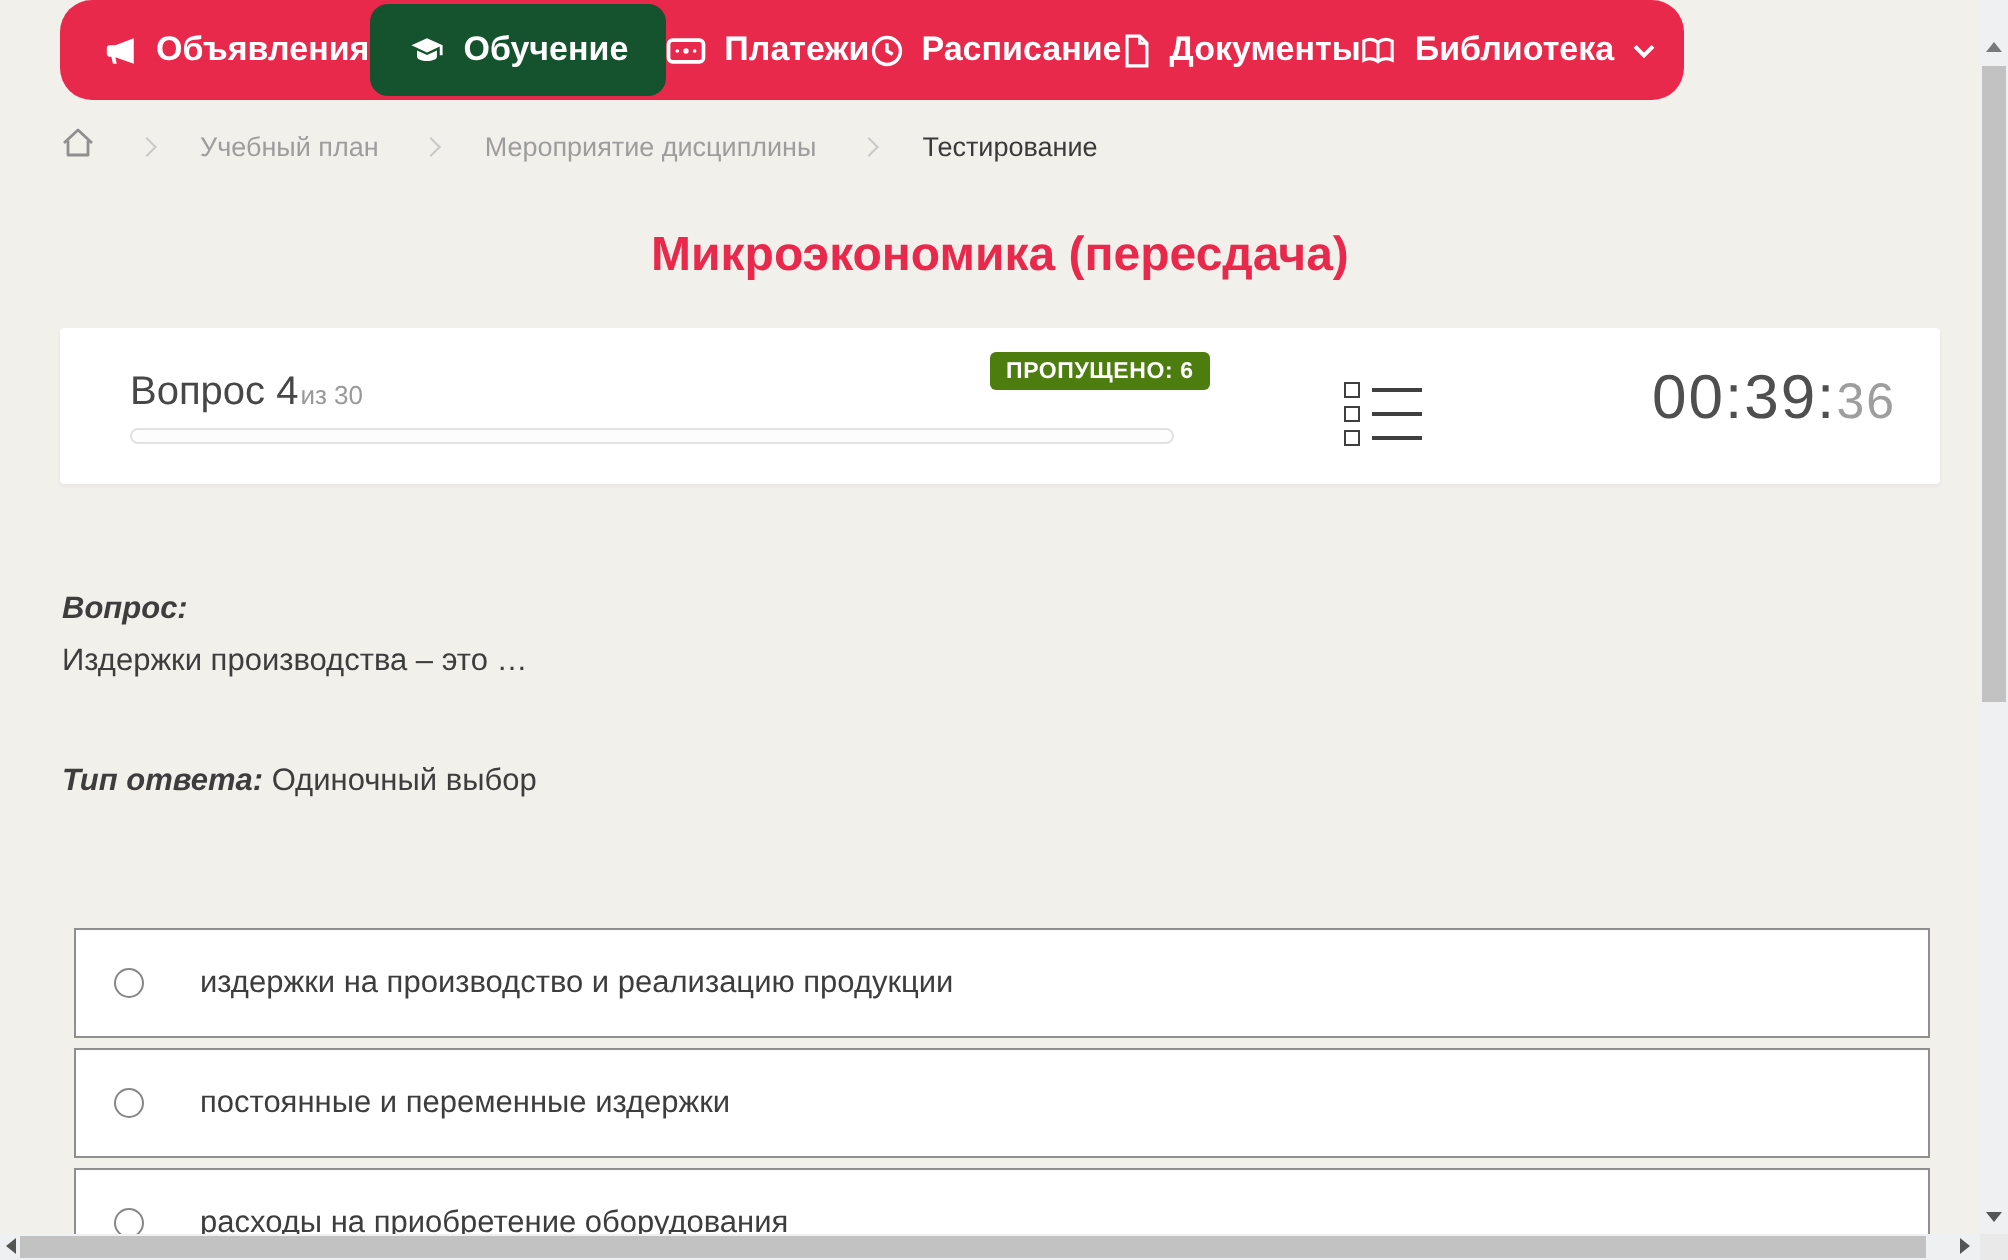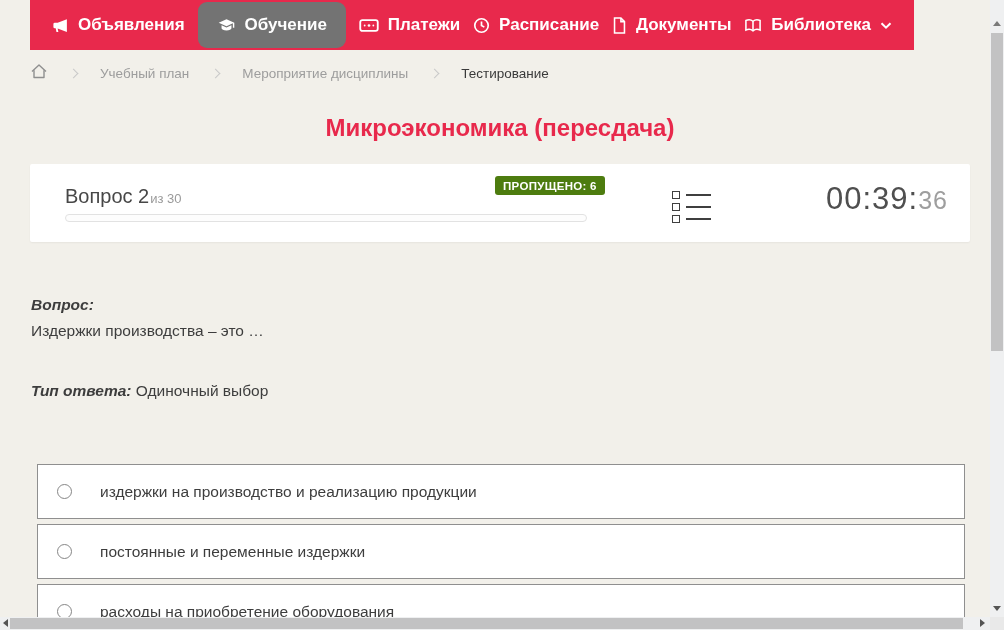--- a/index.html
+++ b/index.html
@@ -6,32 +6,32 @@
   html,body { width:1004px; height:630px; overflow:hidden; }
   body {
     position:relative;
     background:#f2f0ea;
     font-family:"Liberation Sans", sans-serif;
     color:#3d3d3d;
   }
 
   
   .topnav {
-    position:absolute; left:30px; top:0; width:884px; height:50px;
-    background:#e8294c; border-radius:0;
+    position:absolute; left:30px; top:0; width:812px; height:50px;
+    background:#e8294c; border-radius:16px;
     display:flex; align-items:center; justify-content:space-between;
     padding:0 22px; color:#fff;
   }
   .nav-item {
     display:flex; align-items:center; gap:9px;
     font-size:17px; font-weight:bold; height:50px; cursor:pointer;
     white-space:nowrap;
   }
   .nav-item.active {
-    background:#737373; border-radius:9px; height:46px; padding:0 19px;
+    background:#14532d; border-radius:9px; height:46px; padding:0 19px;
   }
   .nav-item svg { display:block; }
 
   
   .breadcrumb {
     position:absolute; left:31px; top:63px; height:20px;
     display:flex; align-items:center; gap:23px;
     font-size:13.5px; color:#9d9d9d;
   }
   .crumb { cursor:pointer; }
@@ -195,21 +195,21 @@
   <span class="crumb-sep"></span>
   <span class="crumb">Мероприятие дисциплины</span>
   <span class="crumb-sep"></span>
   <span class="crumb current">Тестирование</span>
 </div>
 
 <h1 class="page-title">Микроэкономика (пересдача)</h1>
 
 <section class="panel">
   <div class="q-counter">
-    <span>Вопрос 2</span><span class="q-total">из 30</span>
+    <span>Вопрос 4</span><span class="q-total">из 30</span>
   </div>
   <div class="skip-badge">ПРОПУЩЕНО: 6</div>
   <div class="progressbar">
     <div class="progress-fill"></div>
   </div>
   <div class="qlist-btn" title="">
     <span>
       <div class="qlist-row">
           <div class="qlist-sq"></div>
           <div class="qlist-ln"></div>

